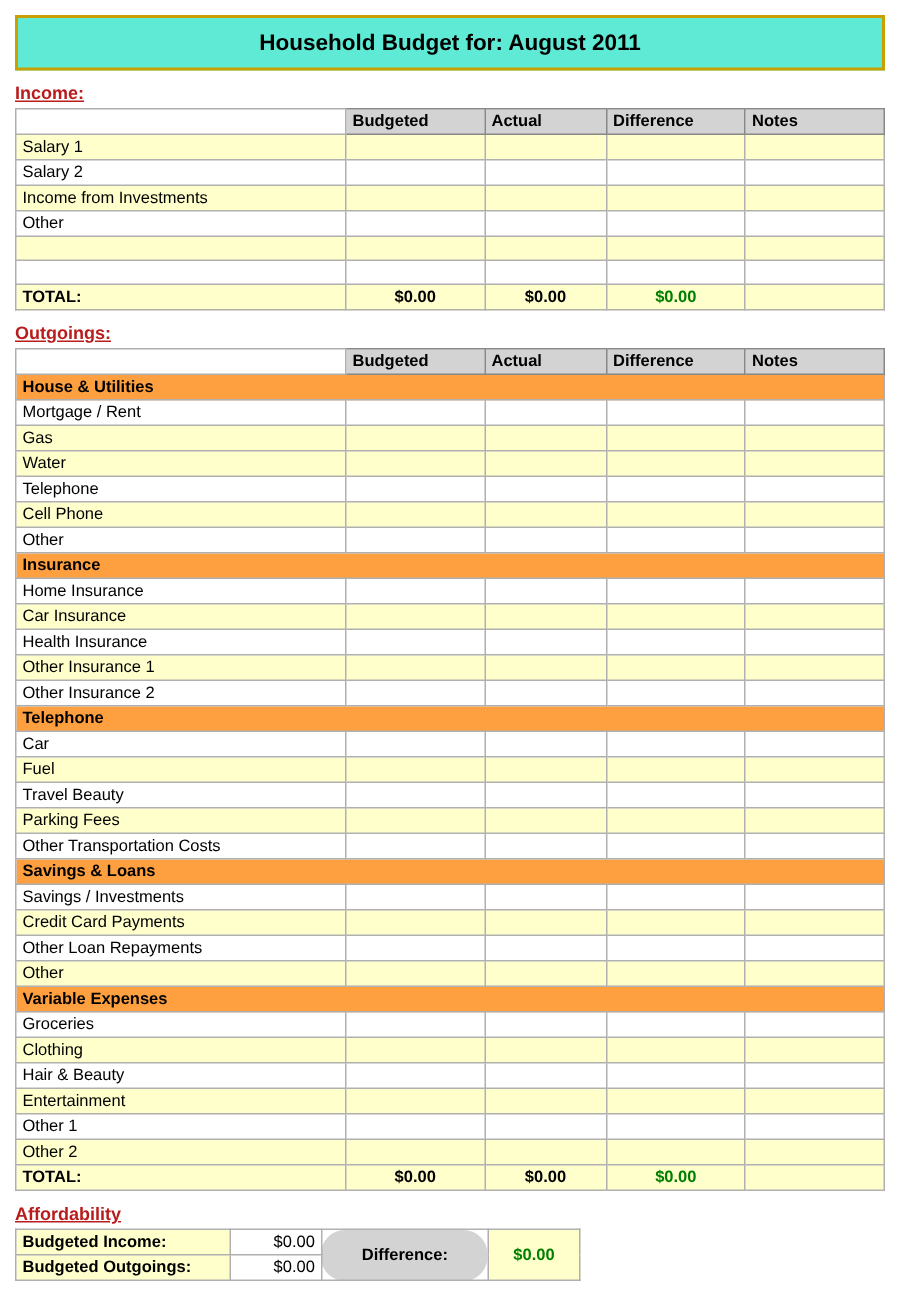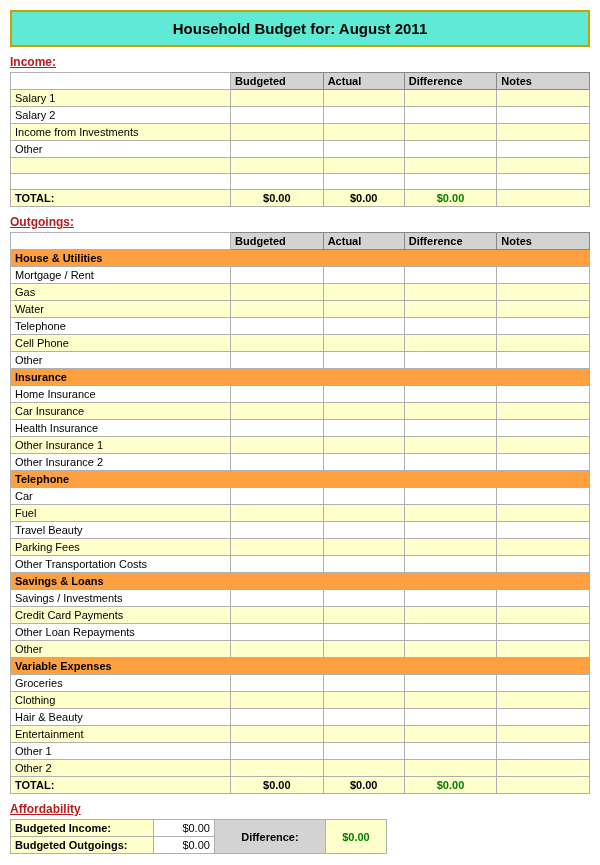--- a/index.html
+++ b/index.html
@@ -63,21 +63,21 @@
     .row-total td { background: #ffffcc; font-weight: bold; margin-left: 16px; }
     .val-green { color: #008000; font-weight: bold; }
 
     .affordability-table td {
       border: 1px solid #b0b0b0;
       padding: 2px 4px;
     }
 
     .afford-label { background: #ffffcc; font-weight: bold; }
     .afford-val { background: #fff; text-align: right; }
-    .afford-diff-label { text-align: center; font-weight: bold; background: #d3d3d3; }
+    .afford-diff-label { text-align: center; font-weight: bold; background: #d3d3d3; border-radius: 16px; }
     .afford-diff-val { text-align: center; color: #008000; font-weight: bold; background: #ffffcc; }
   </style>
 </head>
 <body>
 
 <div class="page-title">Household Budget for:   August 2011</div>
 
 <div class="section-label">Income:</div>
 
 <table>

